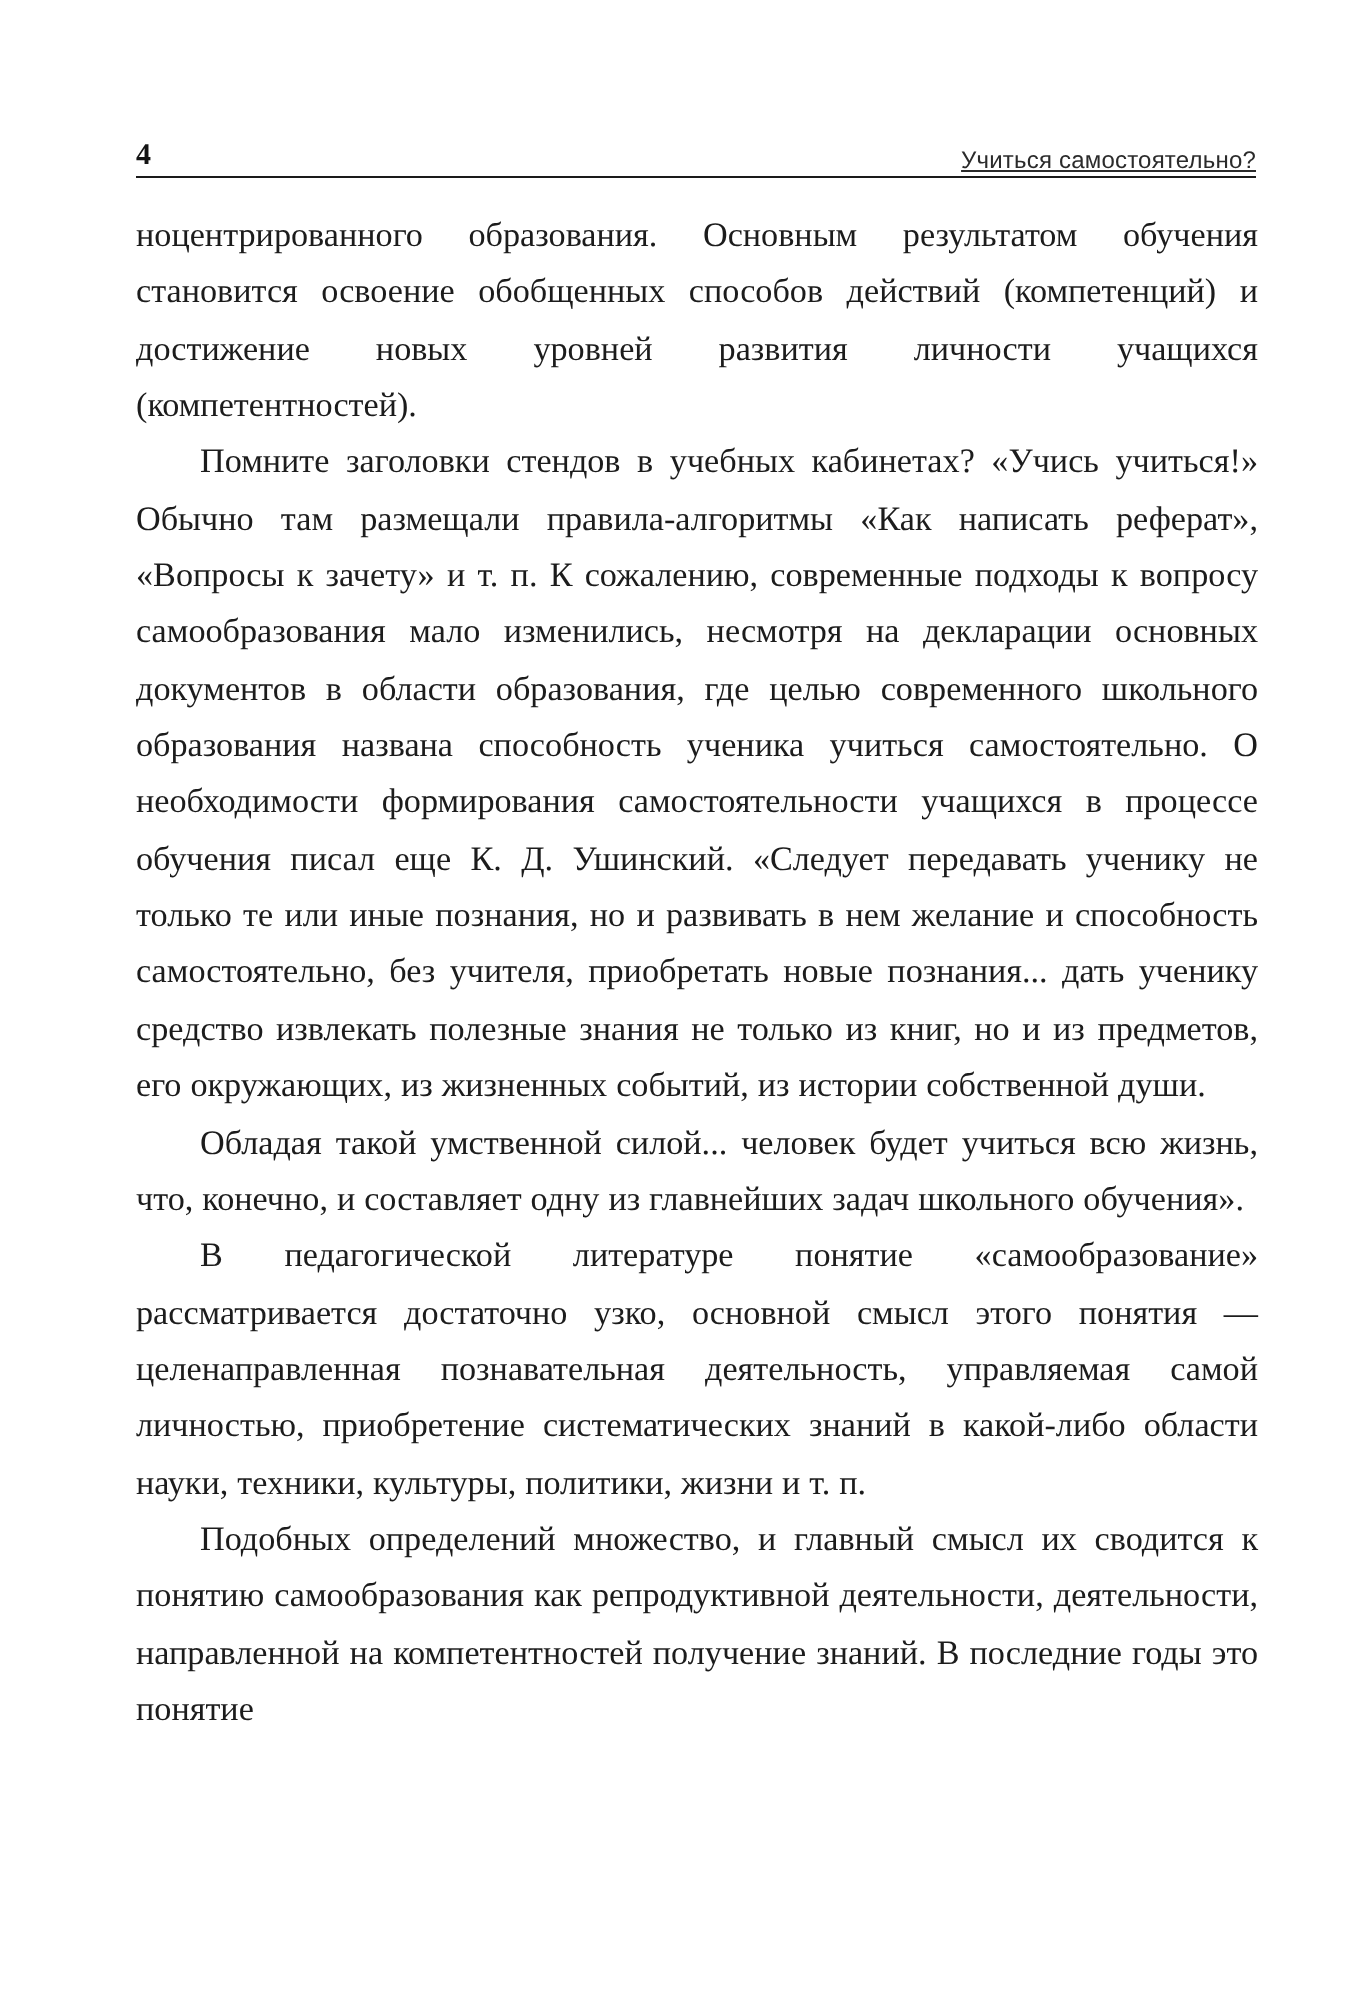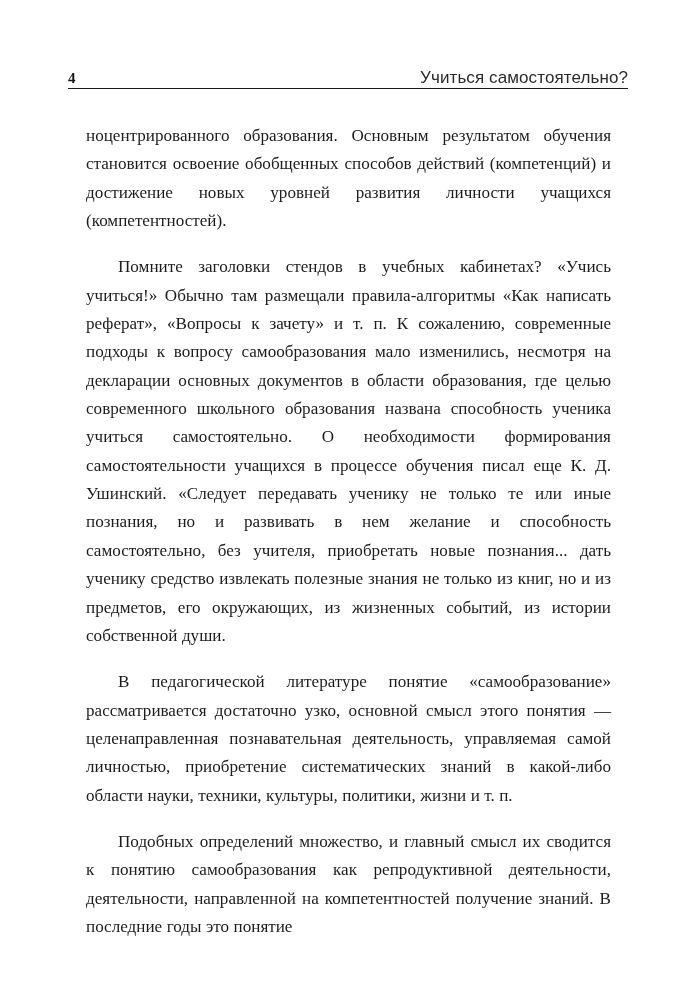--- a/index.html
+++ b/index.html
@@ -40,46 +40,47 @@
     font-family: "Liberation Serif", "DejaVu Serif", serif;
     font-weight: bold;
     font-size: 15px;
     line-height: 1;
     color: #141414;
     letter-spacing: 0;
   }
 
   .running-title {
     font-family: "Liberation Sans", "DejaVu Sans", sans-serif;
-    font-size: 17px;
+    font-size: 12px;
     line-height: 1;
     color: #2b2b2b;
     letter-spacing: 0.1px;
     white-space: nowrap;
+    text-decoration: underline;
   }
 
   .head-rule {
     position: absolute;
     left: 68px;
     top: 88px;
     width: 560px;
     height: 1px;
     background: #1a1a1a;
   }
 
   
   .textblock {
     position: absolute;
     left: 68px;
     top: 104px;
     width: 561px;
   }
 
   .para {
-    margin: 18px;
+    margin: 0;
     font-size: 17.1px;
     line-height: 28.35px;
     text-align: justify;
     text-justify: inter-word;
     text-indent: 32px;
     hyphens: manual;
     word-spacing: 0.2px;
     color: #1c1c1c;
   }
 
@@ -95,17 +96,18 @@
   <div class="running-head">
     <span class="folio">4</span>
     <span class="running-title">Учиться самостоятельно?</span>
   </div>
 
   <div class="head-rule"></div>
 
   <div class="textblock">
     <p class="para no-indent">ноцентрированного образования. Основным результатом обучения становится освоение обобщенных способов действий (компетенций) и достижение новых уровней развития личности учащихся (компетентностей).</p>
     <p class="para">Помните заголовки стендов в учебных кабинетах? «Учись учиться!» Обычно там размещали правила-алгоритмы «Как написать реферат», «Вопросы к зачету» и т. п. К сожалению, современные подходы к вопросу самообразования мало изменились, несмотря на декларации основных документов в области образования, где целью современного школьного образования названа способность ученика учиться самостоятельно. О необходимости формирования самостоятельности учащихся в процессе обучения писал еще К. Д. Ушинский. «Следует передавать ученику не только те или иные познания, но и развивать в нем желание и способность самостоятельно, без учителя, приобретать новые познания... дать ученику средство извлекать полезные знания не только из книг, но и из предметов, его окружающих, из жизненных событий, из истории собственной души.</p>
+    <p class="para">Обладая такой умственной силой... человек будет учиться всю жизнь, что, конечно, и составляет одну из главнейших задач школьного обучения».</p>
     <p class="para">В педагогической литературе понятие «самообразование» рассматривается достаточно узко, основной смысл этого понятия — целенаправленная познавательная деятельность, управляемая самой личностью, приобретение систематических знаний в какой-либо области науки, техники, культуры, политики, жизни и т. п.</p>
     <p class="para">Подобных определений множество, и главный смысл их сводится к понятию самообразования как репродуктивной деятельности, деятельности, направленной на компетентностей получение знаний. В последние годы это понятие</p>
   </div>
 
 </div>
 
 </body></html>

